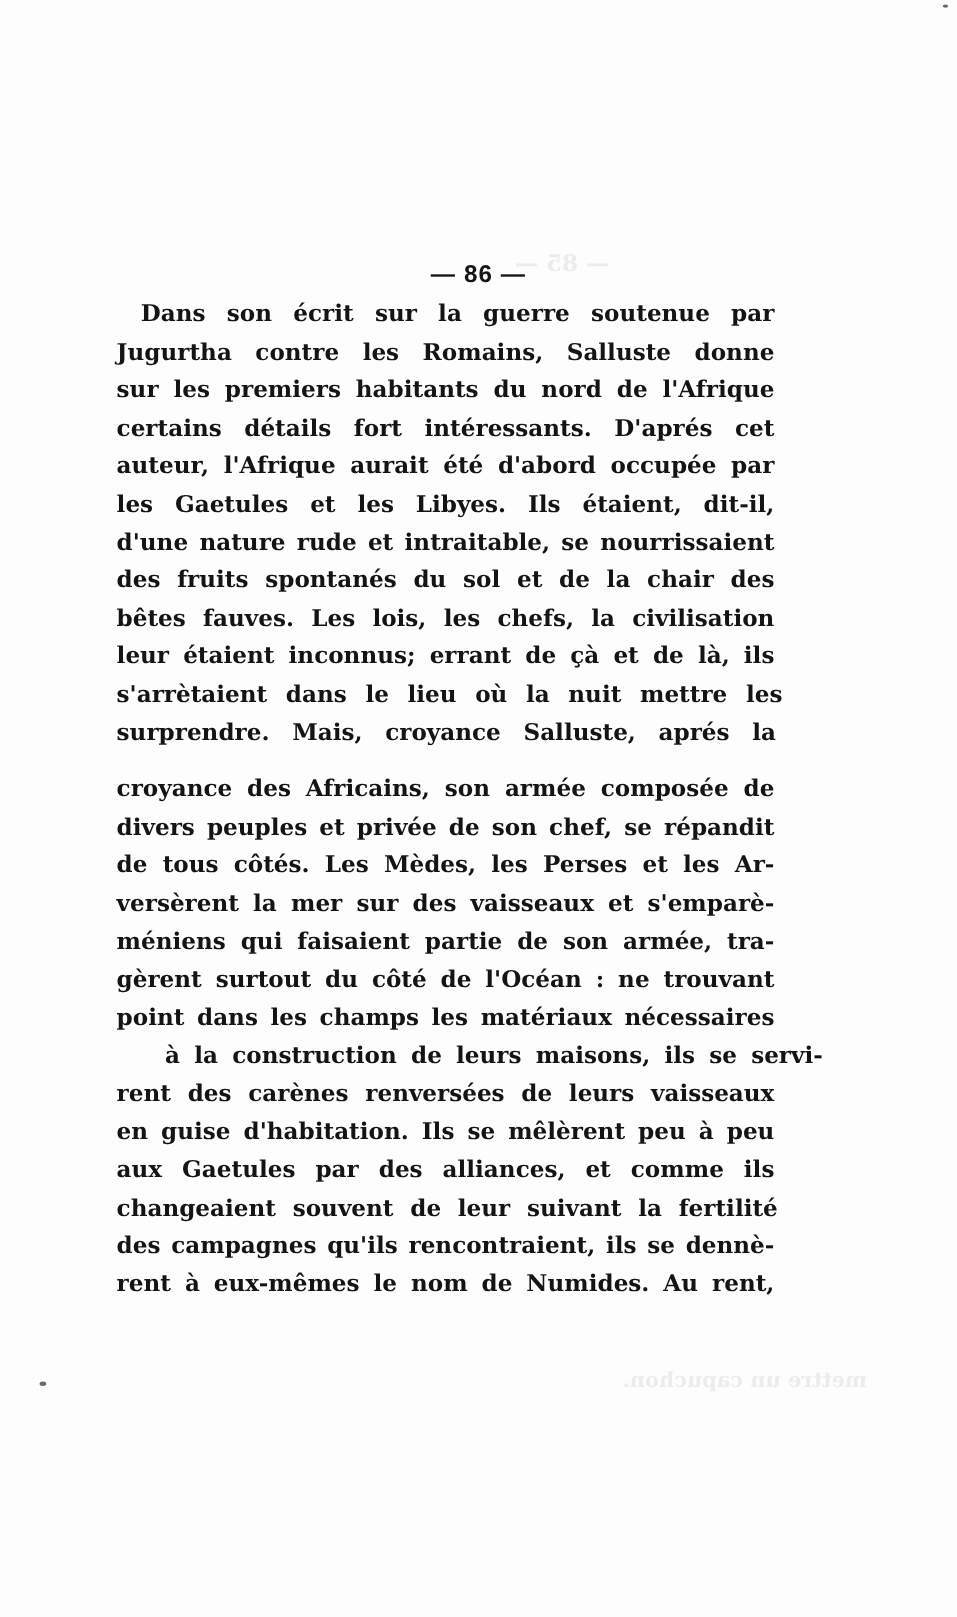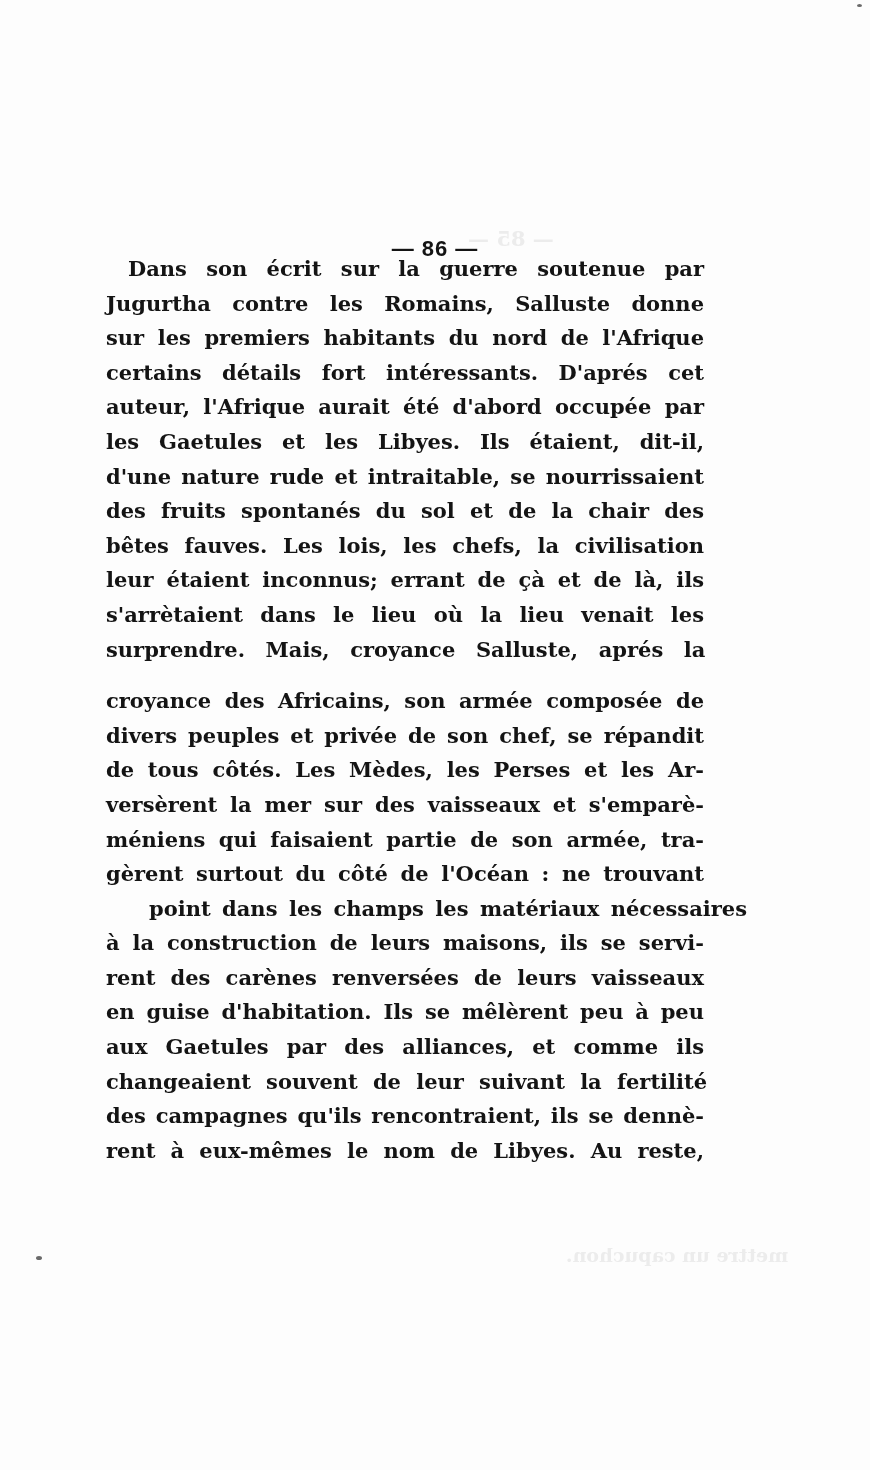--- a/index.html
+++ b/index.html
@@ -31,21 +31,21 @@
     left: 0; width: 870px;
     text-align: center;
     font-size: 22px;
     font-weight: bold;
     font-family: "Liberation Sans", sans-serif;
     letter-spacing: 1px;
   }
   .text-block {
     position: absolute;
     left: 106px;
-    top: 252px;
+    top: 268px;
     width: 598px;
   }
   .line {
     display: block;
     height: 34.6px;
     line-height: 34.6px;
     font-size: 21px;
     font-weight: bold;
     text-align: justify;
     text-align-last: justify;
@@ -74,32 +74,32 @@
   <span class="line indent" style="white-space: nowrap; word-spacing: 11.9955px;">Dans son écrit sur la guerre soutenue par</span>
   <span class="line" style="white-space: nowrap; word-spacing: 14.0312px;">Jugurtha contre les Romains, Salluste donne</span>
   <span class="line" style="white-space: nowrap; word-spacing: 6.22545px;">sur les premiers habitants du nord de l'Afrique</span>
   <span class="line" style="white-space: nowrap; word-spacing: 13.1594px;">certains détails fort intéressants. D'aprés cet</span>
   <span class="line" style="white-space: nowrap; word-spacing: 5.98958px;">auteur, l'Afrique aurait été d'abord occupée par</span>
   <span class="line" style="white-space: nowrap; word-spacing: 12.5759px;">les Gaetules et les Libyes. Ils étaient, dit-il,</span>
   <span class="line" style="white-space: nowrap; word-spacing: 2.96354px;">d'une nature rude et intraitable, se nourrissaient</span>
   <span class="line" style="white-space: nowrap; word-spacing: 7.87847px;">des fruits spontanés du sol et de la chair des</span>
   <span class="line" style="white-space: nowrap; word-spacing: 8.375px;">bêtes fauves. Les lois, les chefs, la civilisation</span>
   <span class="line" style="white-space: nowrap; word-spacing: 5.53819px;">leur étaient inconnus; errant de çà et de là, ils</span>
-  <span class="line" style="white-space: nowrap; word-spacing: 9.61133px;">s'arrètaient dans le lieu où la lieu venait les</span>
+  <span class="line" style="white-space: nowrap; word-spacing: 9.61133px;">s'arrètaient dans le lieu où la nuit mettre les</span>
   <span class="line" style="white-space: nowrap; word-spacing: 13.3156px;">surprendre. Mais, croyance Salluste, aprés la</span>
   <span class="line" style="white-space: nowrap; word-spacing: 6.23438px; margin-top: 17px;">croyance des Africains, son armée composée de</span>
   <span class="line" style="white-space: nowrap; word-spacing: 3.69531px;">divers peuples et privée de son chef, se répandit</span>
   <span class="line" style="white-space: nowrap; word-spacing: 6.50174px;">de tous côtés. Les Mèdes, les Perses et les Ar-</span>
   <span class="line" style="white-space: nowrap; word-spacing: 5.54911px;">versèrent la mer sur des vaisseaux et s'emparè-</span>
   <span class="line" style="white-space: nowrap; word-spacing: 6.2433px;">méniens qui faisaient partie de son armée, tra-</span>
   <span class="line" style="white-space: nowrap; word-spacing: 5.30859px;">gèrent surtout du côté de l'Océan : ne trouvant</span>
-  <span class="line" style="white-space: nowrap; word-spacing: 4.13542px; margin-left: 43px;">point dans les champs les matériaux nécessaires</span>
-  <span class="line" style="white-space: nowrap; word-spacing: 5.62305px;">à la construction de leurs maisons, ils se servi-</span>
+  <span class="line" style="white-space: nowrap; word-spacing: 4.13542px;">point dans les champs les matériaux nécessaires</span>
+  <span class="line" style="white-space: nowrap; word-spacing: 5.62305px; margin-left: 44px;">à la construction de leurs maisons, ils se servi-</span>
   <span class="line" style="white-space: nowrap; word-spacing: 7.86458px;">rent des carènes renversées de leurs vaisseaux</span>
   <span class="line" style="white-space: nowrap; word-spacing: 4.52344px;">en guise d'habitation. Ils se mêlèrent peu à peu</span>
   <span class="line" style="white-space: nowrap; word-spacing: 10.8616px;">aux Gaetules par des alliances, et comme ils</span>
   <span class="line" style="white-space: nowrap; word-spacing: 7.90104px;">changeaient souvent de leur suivant la fertilité</span>
   <span class="line" style="white-space: nowrap; word-spacing: 2.45052px;">des campagnes qu'ils rencontraient, ils se dennè-</span>
-  <span class="line" style="white-space: nowrap; word-spacing: 4.14062px;">rent à eux-mêmes le nom de Libyes. Au reste,</span>
+  <span class="line" style="white-space: nowrap; word-spacing: 4.14062px;">rent à eux-mêmes le nom de Numides. Au rent,</span>
 </div>
 
 <div class="speck" style="left:36px;top:1256px;"></div>
 <div class="speck" style="left:857px;top:4px;width:5px;height:3px;"></div>
 
 </body></html>

